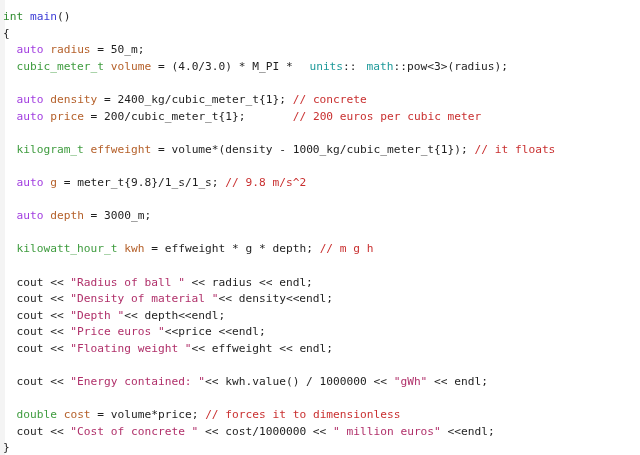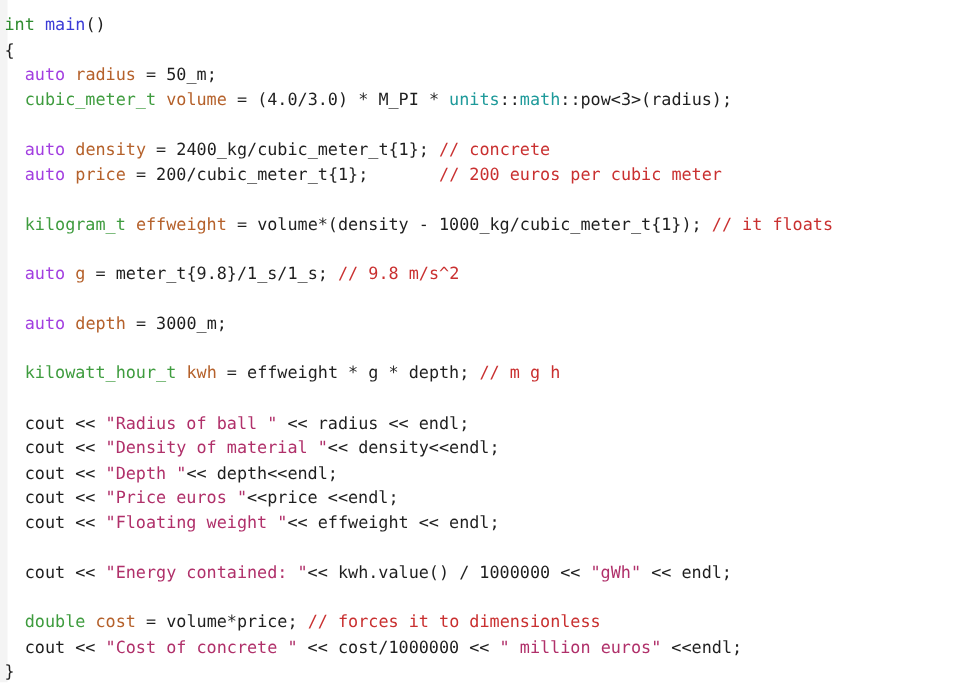--- a/index.html
+++ b/index.html
@@ -34,21 +34,21 @@
     line-height: 16.6px;
     color: #1f1f1f;
     white-space: pre;
   }
   .line { display: block; height: 16.6px; }
   .kw-int { color: #2e8b2e; }
   .fn { color: #3b3bd6; }
   .kw-auto { color: #a23ee0; text-align: center; }
   .var { color: #b5612b; }
   .type { color: #3f9c3f; }
-  .ns { color: #1e9a9a; }
+  .ns { color: #1e9a9a; margin-left: 10px; }
   .comment { color: #c93030; }
   .str { color: #b0306a; }
   .plain { color: #1f1f1f; }
 </style>
 </head>
 <body>
 
 <div class="editor">
   <div class="gutter-bar"></div>
   <pre class="code" id="code"><span class="line"><span class="kw-int">int</span><span class="plain"> </span><span class="fn">main</span><span class="plain">()</span></span><span class="line"><span class="plain">{</span></span><span class="line"><span class="plain">  </span><span class="kw-auto">auto</span><span class="plain"> </span><span class="var">radius</span><span class="plain"> = 50_m;</span></span><span class="line"><span class="plain">  </span><span class="type">cubic_meter_t</span><span class="plain"> </span><span class="var">volume</span><span class="plain"> = (4.0/3.0) * M_PI * </span><span class="ns">units</span><span class="plain">::</span><span class="ns">math</span><span class="plain">::pow&lt;3&gt;(radius);</span></span><span class="line"></span><span class="line"><span class="plain">  </span><span class="kw-auto">auto</span><span class="plain"> </span><span class="var">density</span><span class="plain"> = 2400_kg/cubic_meter_t{1}; </span><span class="comment">// concrete</span></span><span class="line"><span class="plain">  </span><span class="kw-auto">auto</span><span class="plain"> </span><span class="var">price</span><span class="plain"> = 200/cubic_meter_t{1};       </span><span class="comment">// 200 euros per cubic meter</span></span><span class="line"></span><span class="line"><span class="plain">  </span><span class="type">kilogram_t</span><span class="plain"> </span><span class="var">effweight</span><span class="plain"> = volume*(density - 1000_kg/cubic_meter_t{1}); </span><span class="comment">// it floats</span></span><span class="line"></span><span class="line"><span class="plain">  </span><span class="kw-auto">auto</span><span class="plain"> </span><span class="var">g</span><span class="plain"> = meter_t{9.8}/1_s/1_s; </span><span class="comment">// 9.8 m/s^2</span></span><span class="line"></span><span class="line"><span class="plain">  </span><span class="kw-auto">auto</span><span class="plain"> </span><span class="var">depth</span><span class="plain"> = 3000_m;</span></span><span class="line"></span><span class="line"><span class="plain">  </span><span class="type">kilowatt_hour_t</span><span class="plain"> </span><span class="var">kwh</span><span class="plain"> = effweight * g * depth; </span><span class="comment">// m g h</span></span><span class="line"></span><span class="line"><span class="plain">  cout &lt;&lt; </span><span class="str">"Radius of ball "</span><span class="plain"> &lt;&lt; radius &lt;&lt; endl;</span></span><span class="line"><span class="plain">  cout &lt;&lt; </span><span class="str">"Density of material "</span><span class="plain">&lt;&lt; density&lt;&lt;endl;</span></span><span class="line"><span class="plain">  cout &lt;&lt; </span><span class="str">"Depth "</span><span class="plain">&lt;&lt; depth&lt;&lt;endl;</span></span><span class="line"><span class="plain">  cout &lt;&lt; </span><span class="str">"Price euros "</span><span class="plain">&lt;&lt;price &lt;&lt;endl;</span></span><span class="line"><span class="plain">  cout &lt;&lt; </span><span class="str">"Floating weight "</span><span class="plain">&lt;&lt; effweight &lt;&lt; endl;</span></span><span class="line"></span><span class="line"><span class="plain">  cout &lt;&lt; </span><span class="str">"Energy contained: "</span><span class="plain">&lt;&lt; kwh.value() / 1000000 &lt;&lt; </span><span class="str">"gWh"</span><span class="plain"> &lt;&lt; endl;</span></span><span class="line"></span><span class="line"><span class="plain">  </span><span class="type">double</span><span class="plain"> </span><span class="var">cost</span><span class="plain"> = volume*price; </span><span class="comment">// forces it to dimensionless</span></span><span class="line"><span class="plain">  cout &lt;&lt; </span><span class="str">"Cost of concrete "</span><span class="plain"> &lt;&lt; cost/1000000 &lt;&lt; </span><span class="str">" million euros"</span><span class="plain"> &lt;&lt;endl;</span></span><span class="line"><span class="plain">}</span></span></pre>

